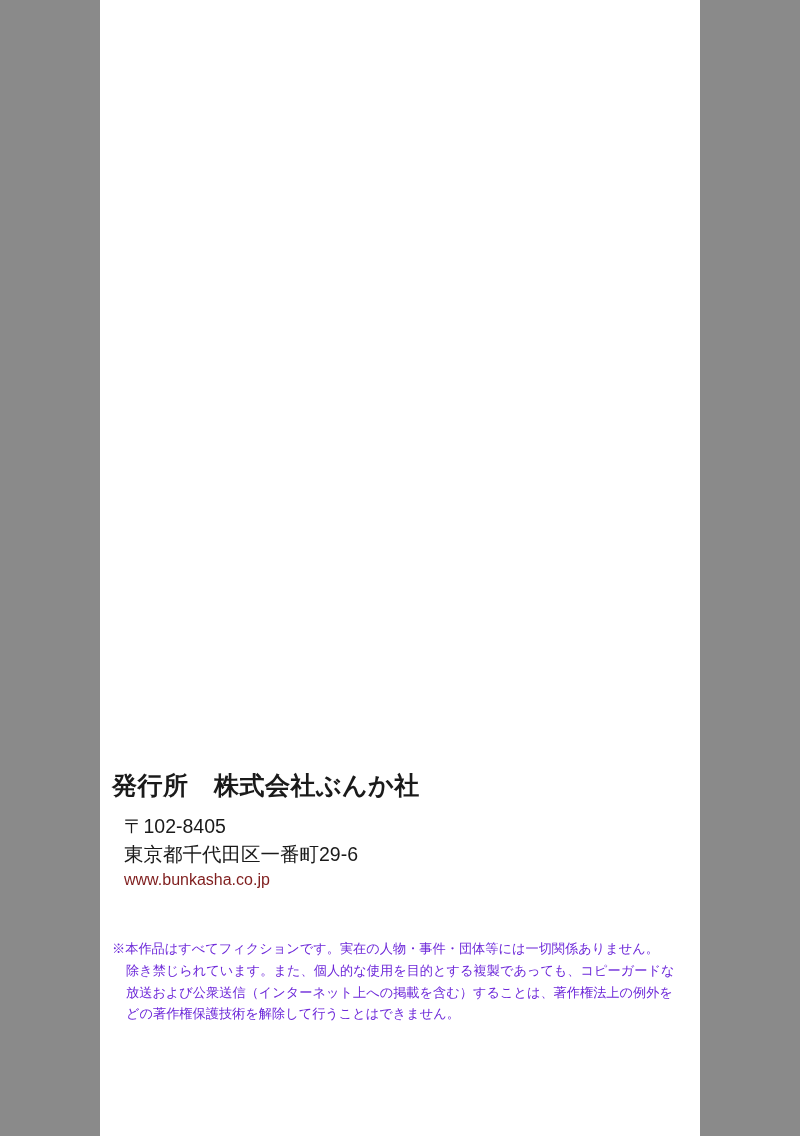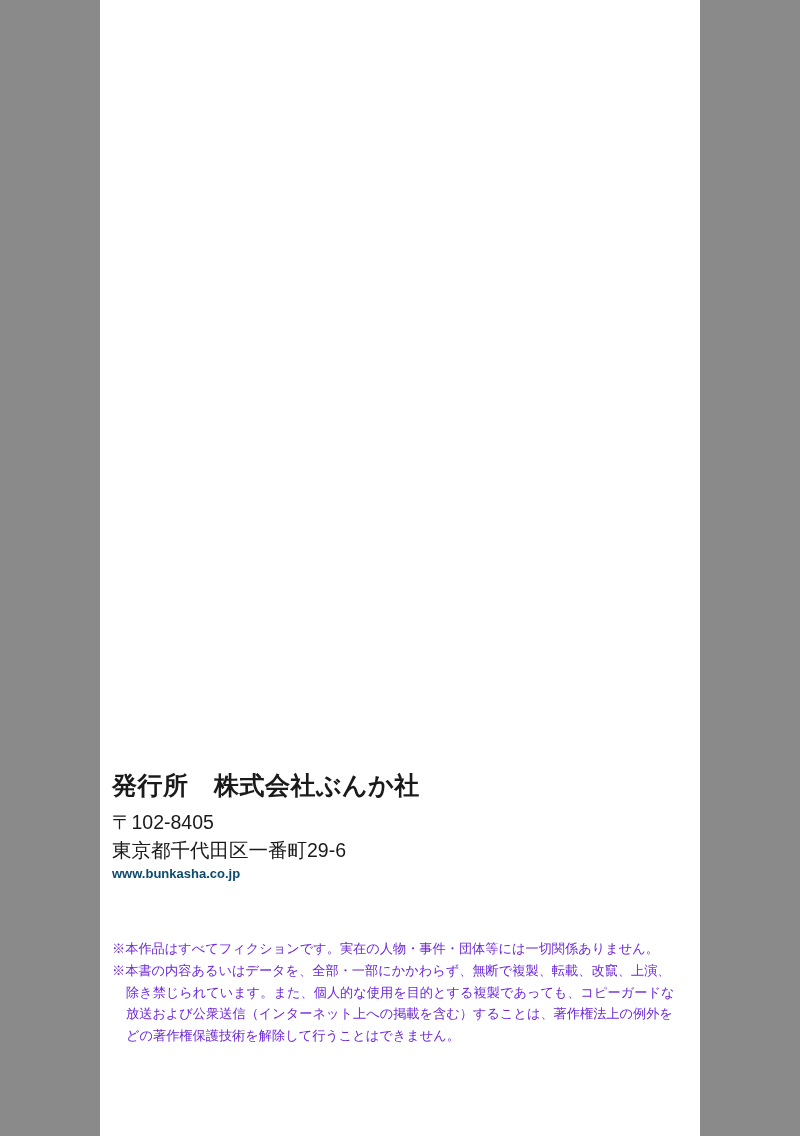--- a/index.html
+++ b/index.html
@@ -38,30 +38,29 @@
     color: #1a1a1a;
     letter-spacing: 0.5px;
     line-height: 1.25;
     margin: 0 0 8px 0;
     white-space: pre;
   }
   .address-block {
     font-size: 19.5px;
     color: #1a1a1a;
     line-height: 1.42;
-    margin: 0;
+    margin: 12px;
   }
   .address-block div {
     white-space: pre;
   }
   .url-line {
-    font-size: 13px;
-    color: #0c4a6e;
+    font-size: 16px;
+    color: #7f1d1d;
     letter-spacing: 0px;
-    font-weight: bold;
   }
   .notices {
     position: absolute;
     left: 12px;
     top: 938px;
     width: 580px;
     font-size: 13.2px;
     color: #6d28d9;
     line-height: 1.62;
   }
@@ -90,21 +89,20 @@
         <div>東京都千代田区一番町29-6</div>
         <div class="url-line">www.bunkasha.co.jp</div>
       </div>
     </div>
 
     <div class="notices">
       <p class="notice">
         <span>※本作品はすべてフィクションです。実在の人物・事件・団体等には一切関係ありません。</span>
       </p>
       <p class="notice notice-2">
-        <span>※本書の内容あるいはデータを、全部・一部にかかわらず、無断で複製、転載、改竄、上演、</span>
         <span class="cont">除き禁じられています。また、個人的な使用を目的とする複製であっても、コピーガードな</span>
         <span class="cont">放送および公衆送信（インターネット上への掲載を含む）することは、著作権法上の例外を</span>
         <span class="cont">どの著作権保護技術を解除して行うことはできません。</span>
       </p>
     </div>
 
   </div>
 </div>
 
 </body></html>

